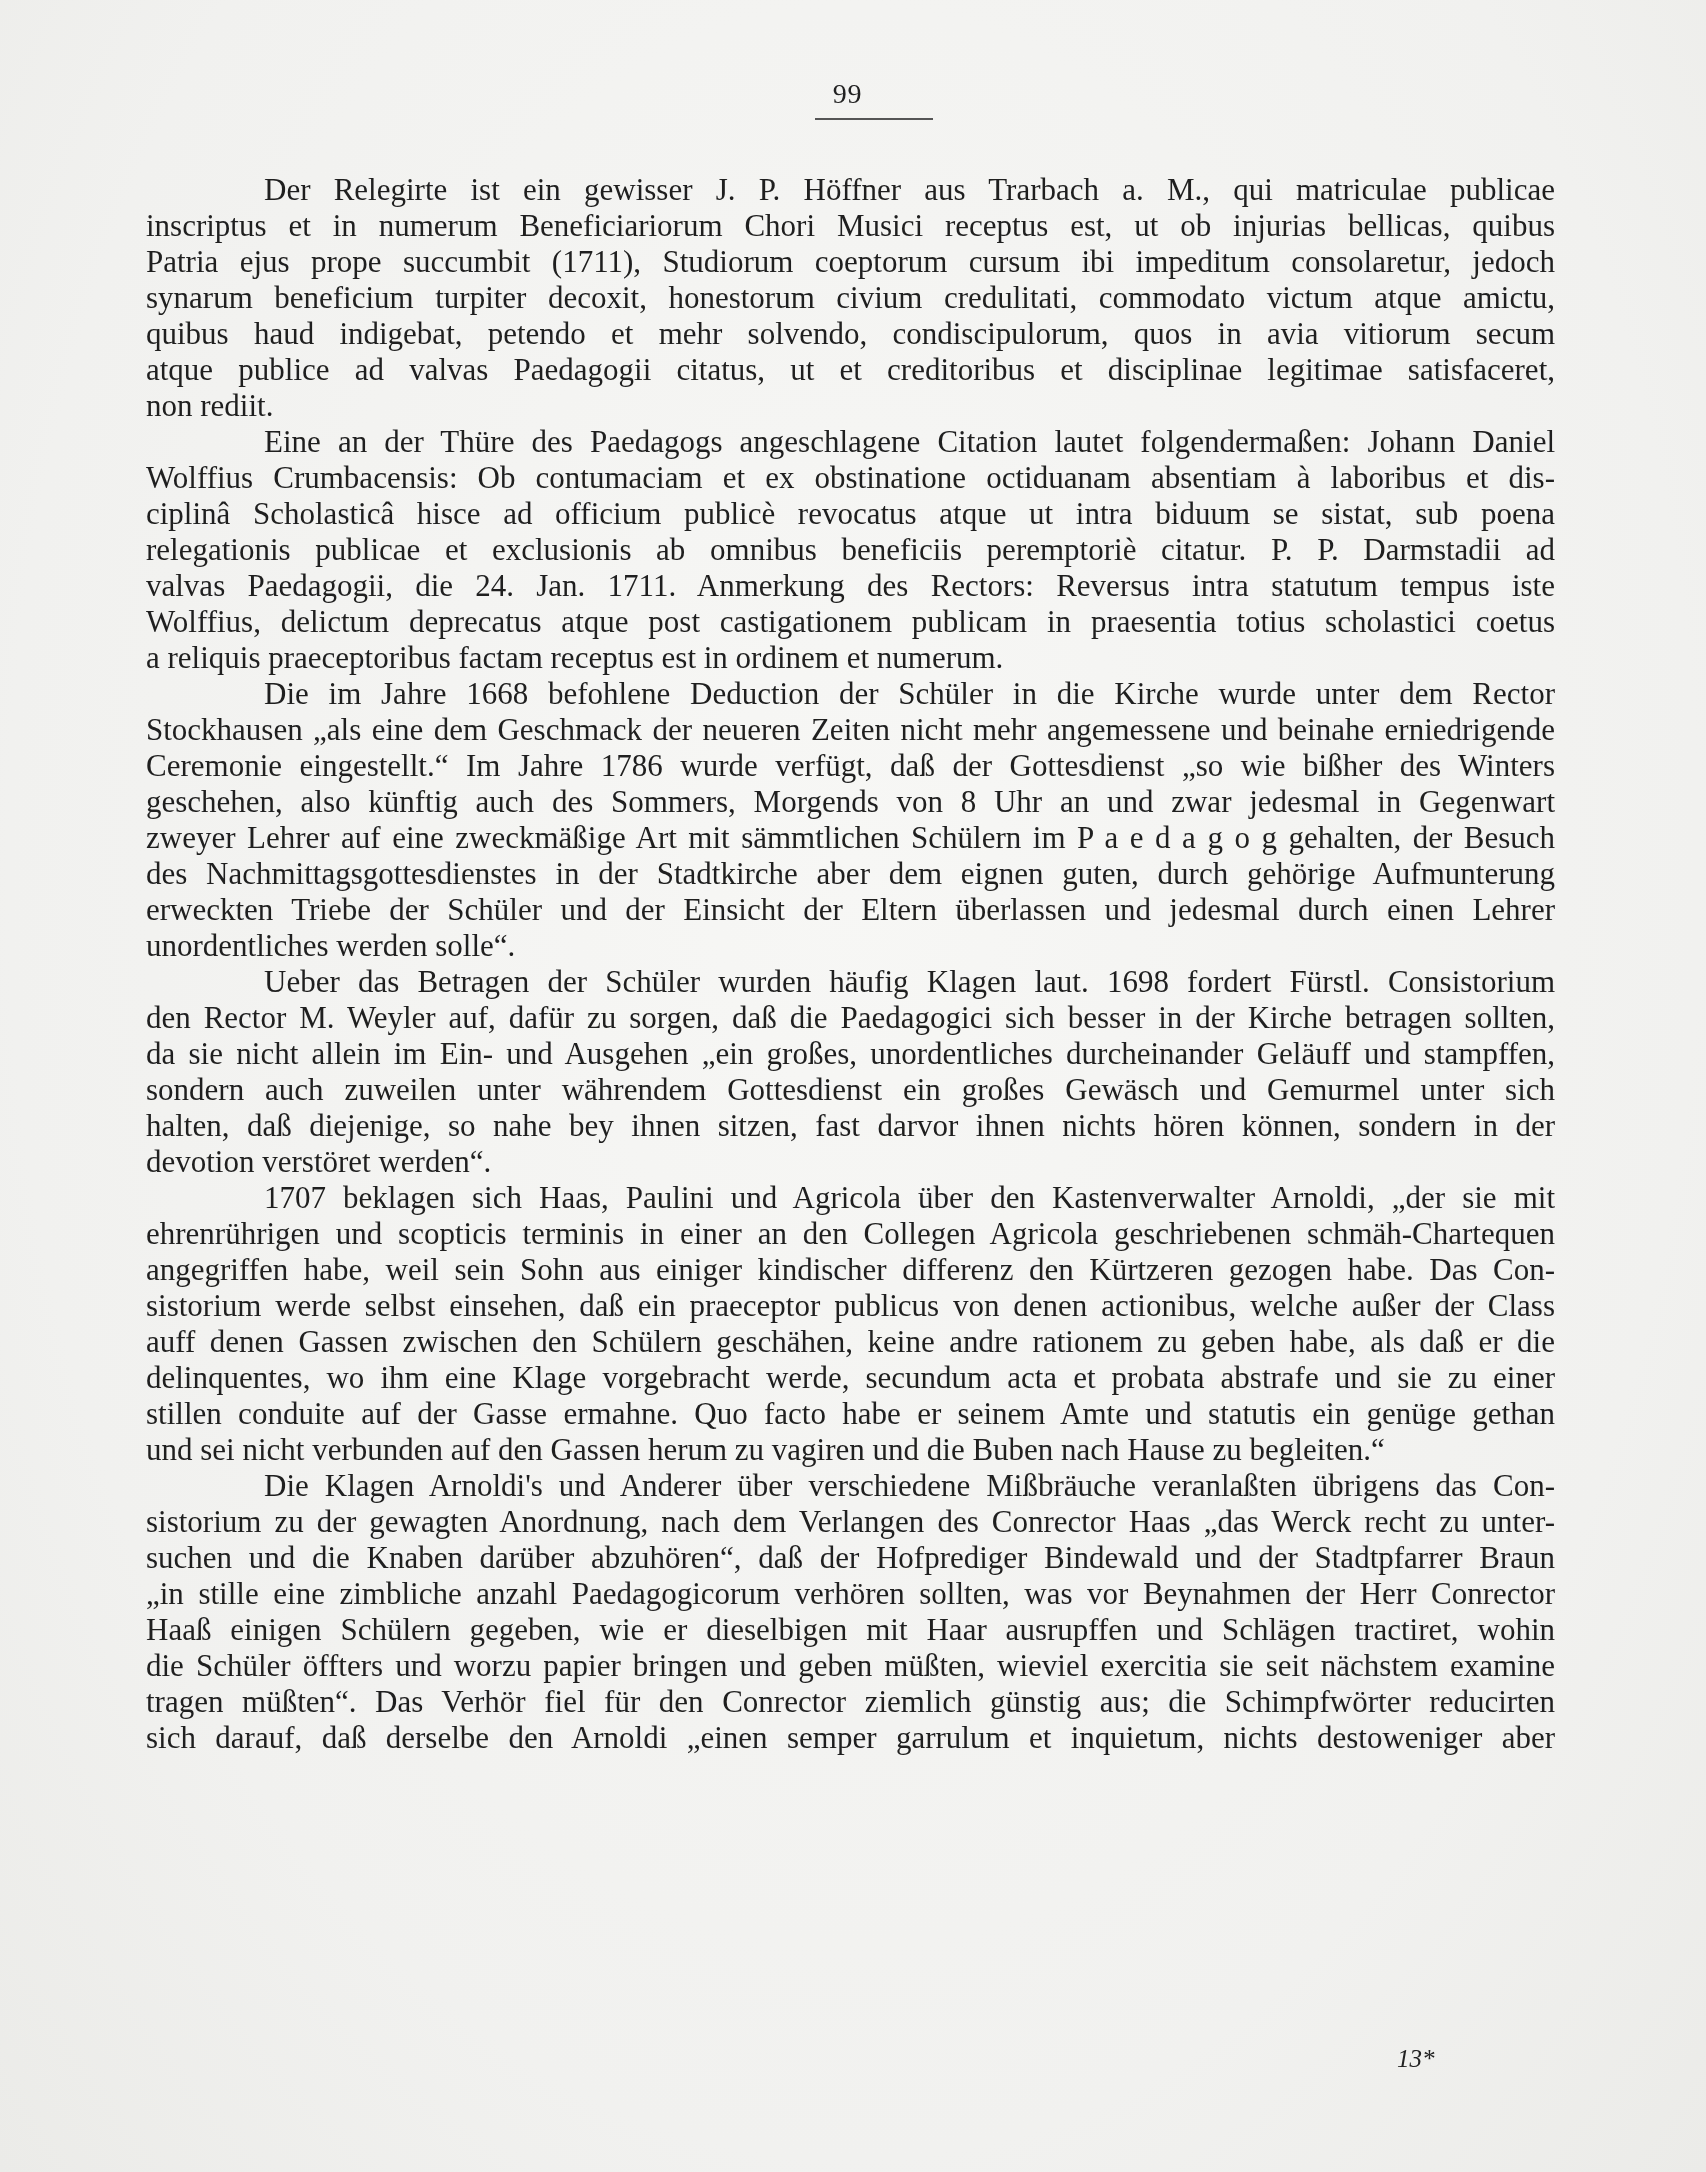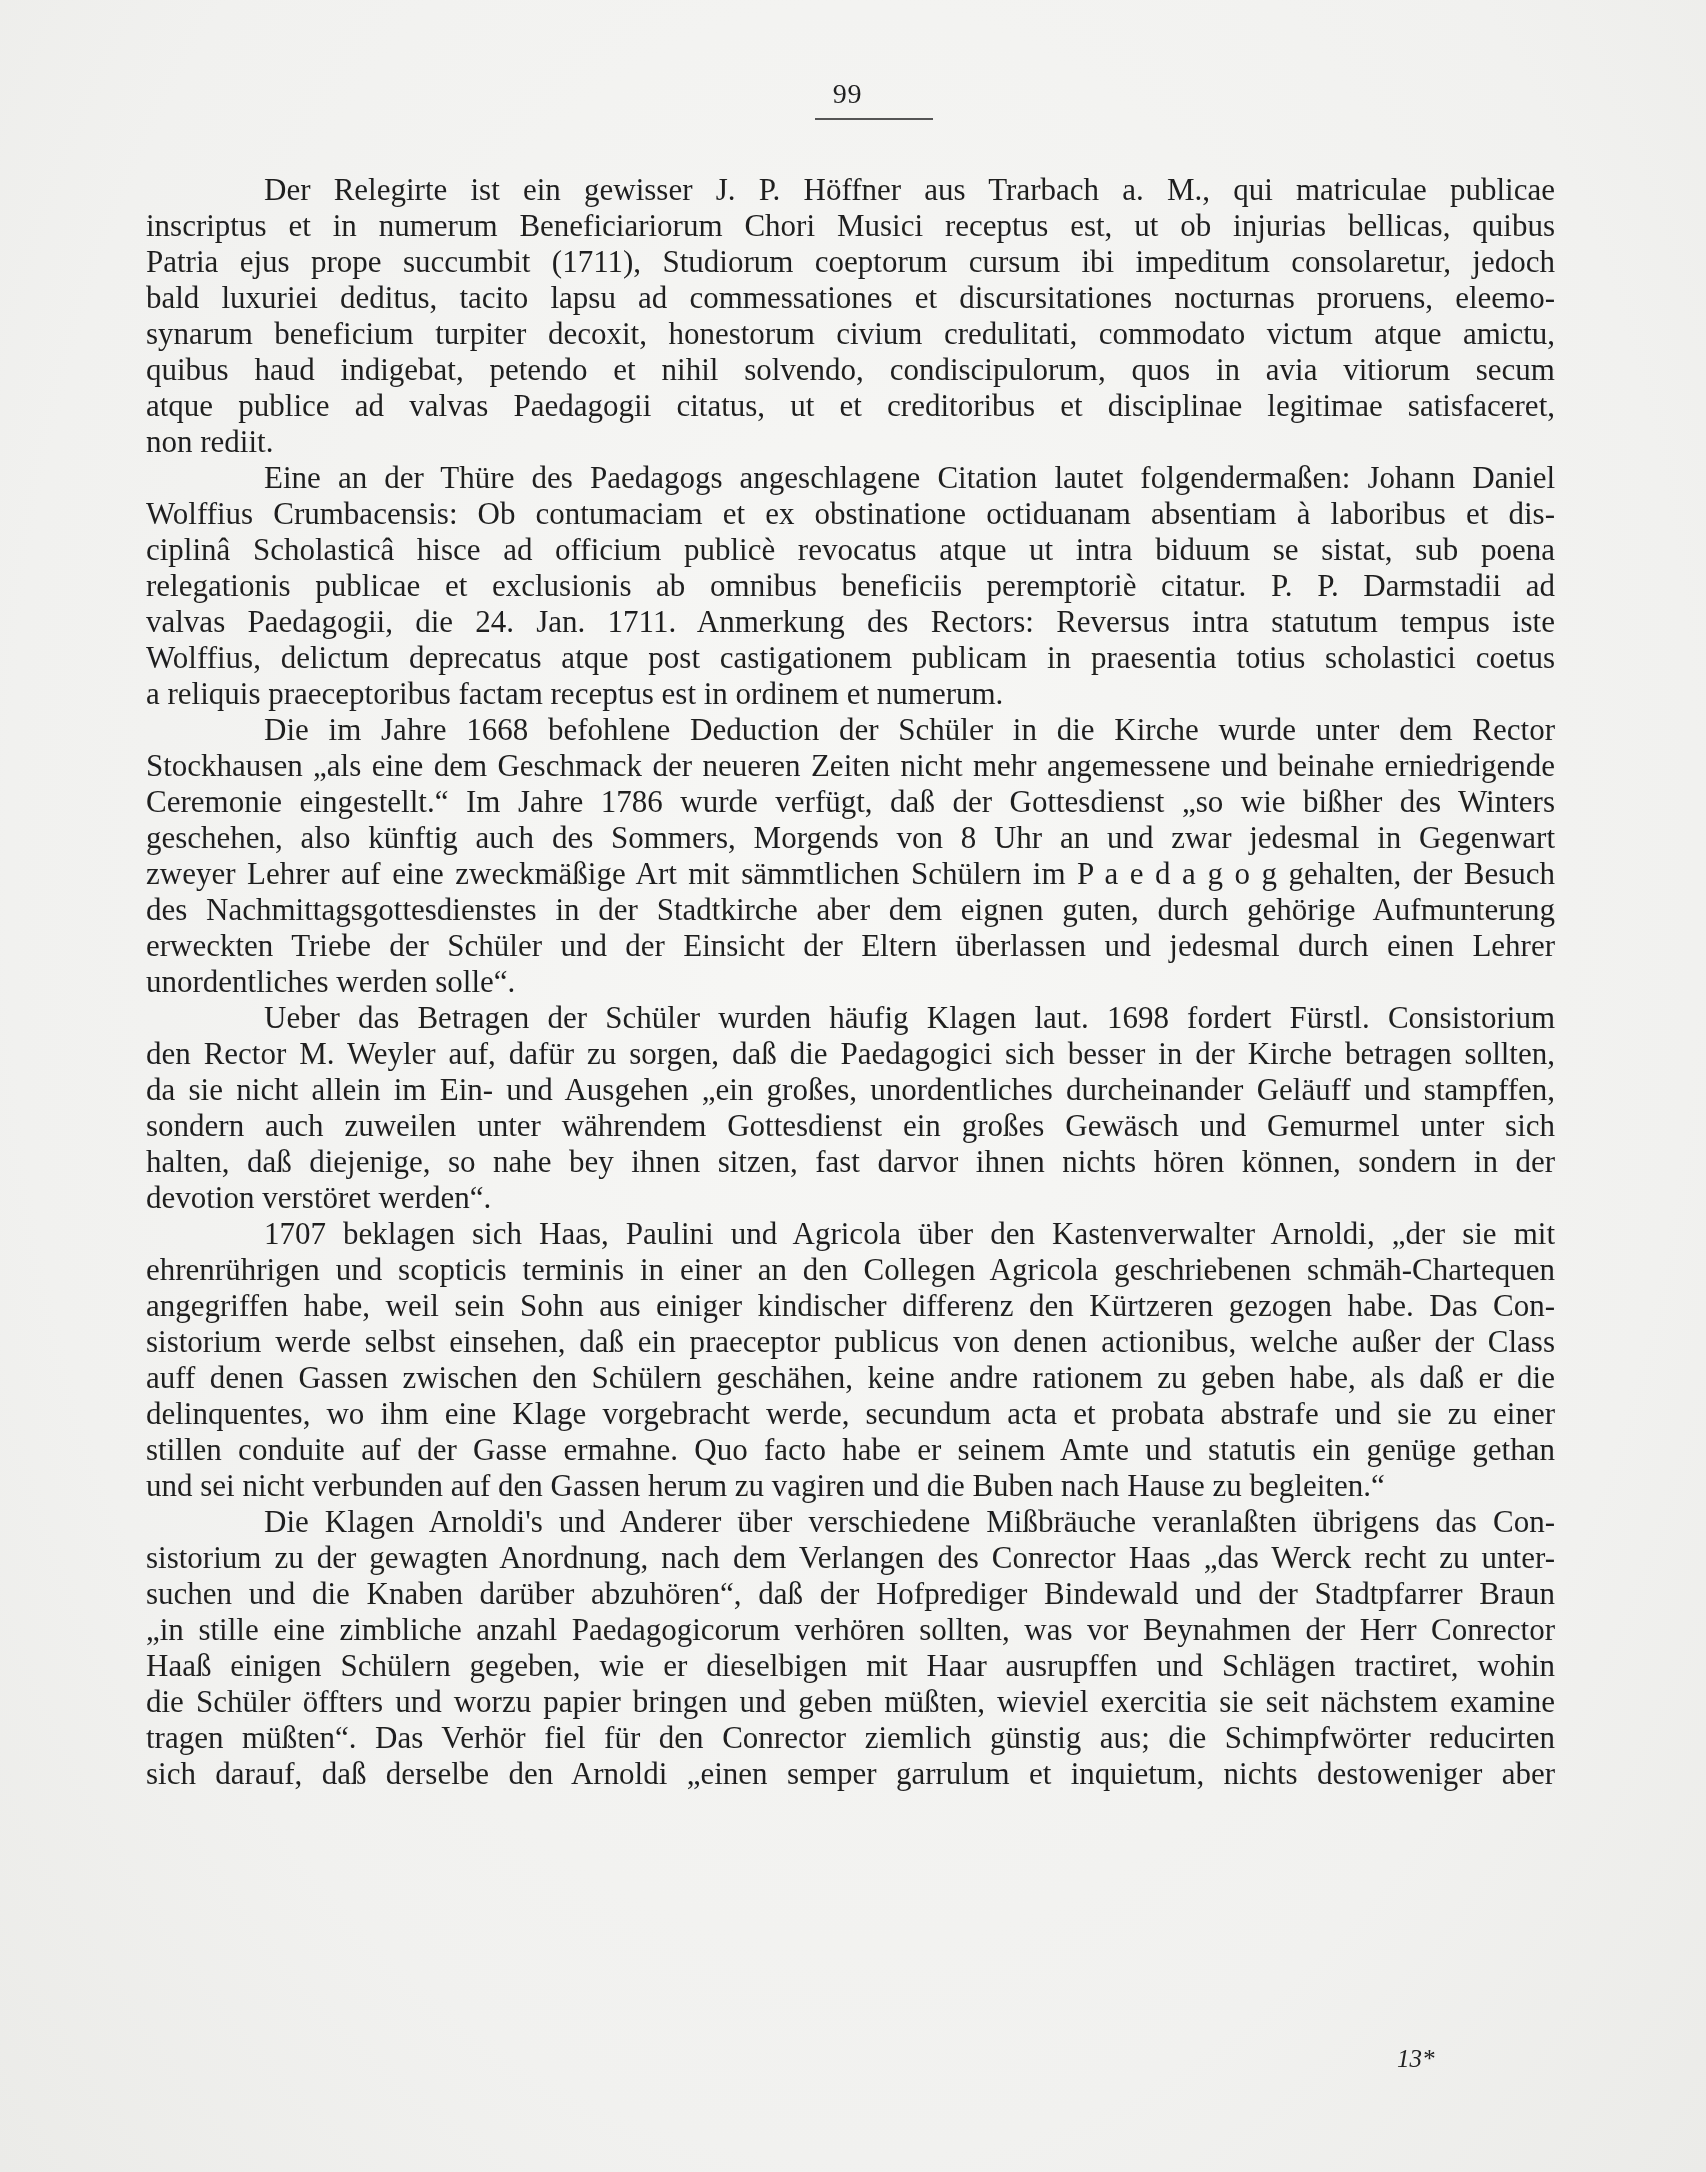--- a/index.html
+++ b/index.html
@@ -91,23 +91,22 @@
     <span class="page-number">99</span>
   </div>
   <div class="header-rule"></div>
 
   <div class="body-text">
 
     <div class="para">
       <span class="line first">Der Relegirte ist ein gewisser J. P. Höffner aus Trarbach a. M., qui matriculae publicae</span>
       <span class="line">inscriptus et in numerum Beneficiariorum Chori Musici receptus est, ut ob injurias bellicas, quibus</span>
       <span class="line">Patria ejus prope succumbit (1711), Studiorum coeptorum cursum ibi impeditum consolaretur, jedoch</span>
-      <span class="line">bald luxuriei deditus, tacito lapsu ad commessationes et discursitationes nocturnas proruens, eleemo-</span>
       <span class="line">synarum beneficium turpiter decoxit, honestorum civium credulitati, commodato victum atque amictu,</span>
-      <span class="line">quibus haud indigebat, petendo et nihil solvendo, condiscipulorum, quos in avia vitiorum secum</span>
+      <span class="line">quibus haud indigebat, petendo et mehr solvendo, condiscipulorum, quos in avia vitiorum secum</span>
       <span class="line">atque publice ad valvas Paedagogii citatus, ut et creditoribus et disciplinae legitimae satisfaceret,</span>
       <span class="line last">non rediit.</span>
     </div>
 
     <div class="para">
       <span class="line first">Eine an der Thüre des Paedagogs angeschlagene Citation lautet folgendermaßen: Johann Daniel</span>
       <span class="line">Wolffius Crumbacensis: Ob contumaciam et ex obstinatione octiduanam absentiam à laboribus et dis-</span>
       <span class="line">ciplinâ Scholasticâ hisce ad officium publicè revocatus atque ut intra biduum se sistat, sub poena</span>
       <span class="line">relegationis publicae et exclusionis ab omnibus beneficiis peremptoriè citatur.  P. P. Darmstadii ad</span>
       <span class="line">valvas Paedagogii, die 24. Jan. 1711.  Anmerkung des Rectors: Reversus intra statutum tempus iste</span>

